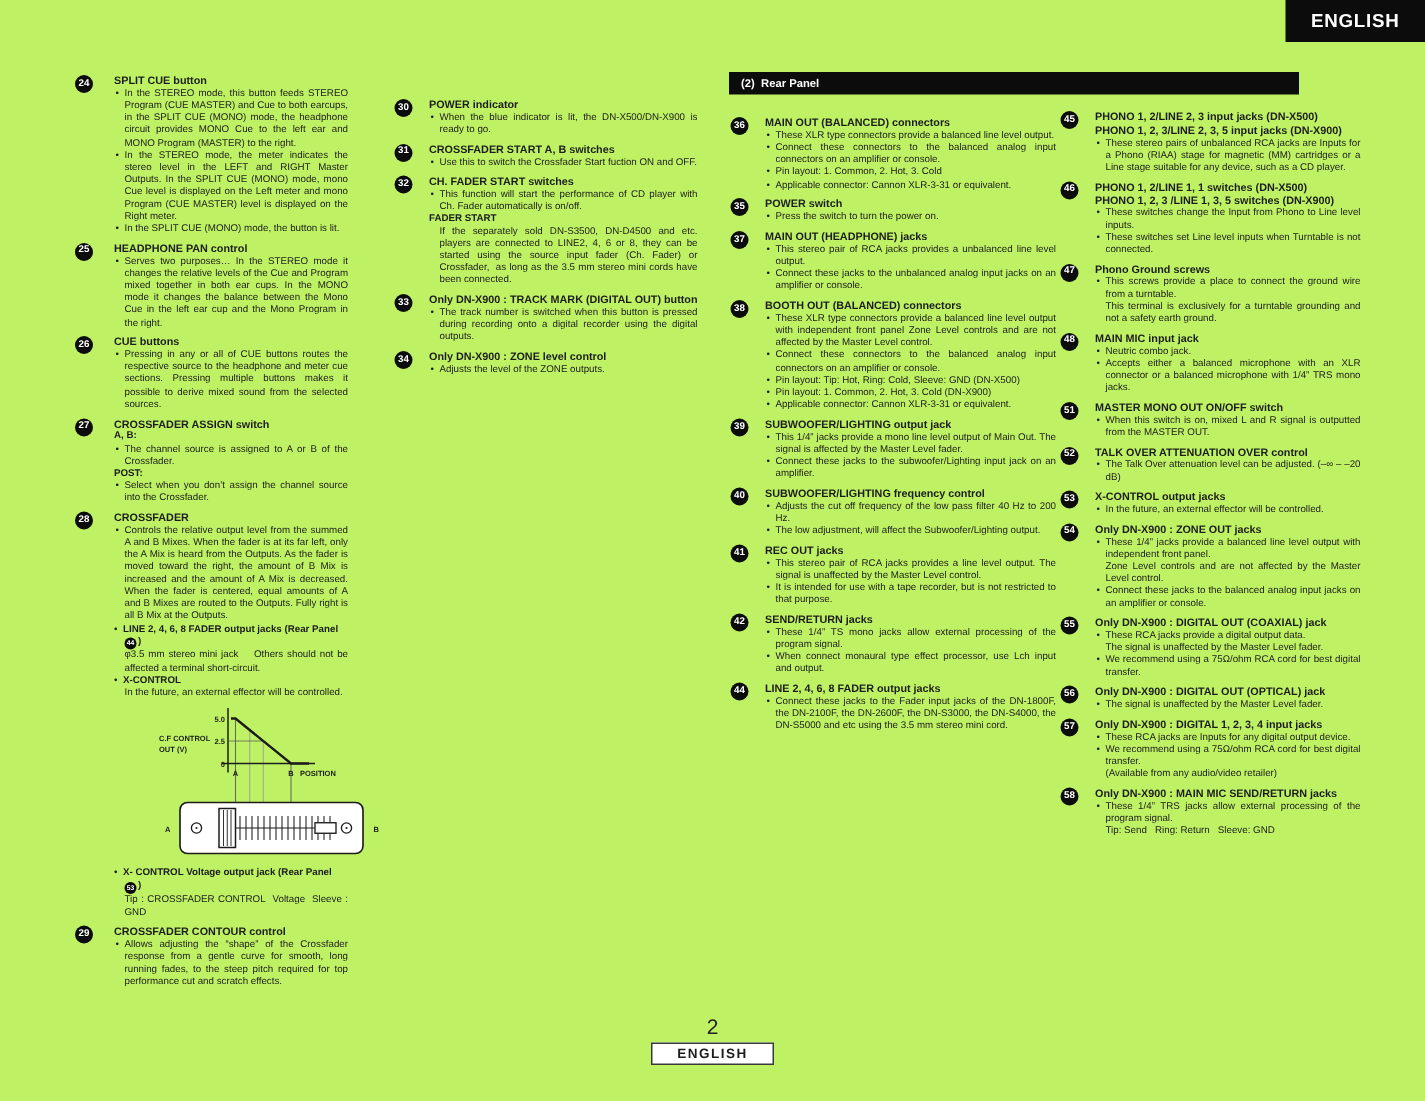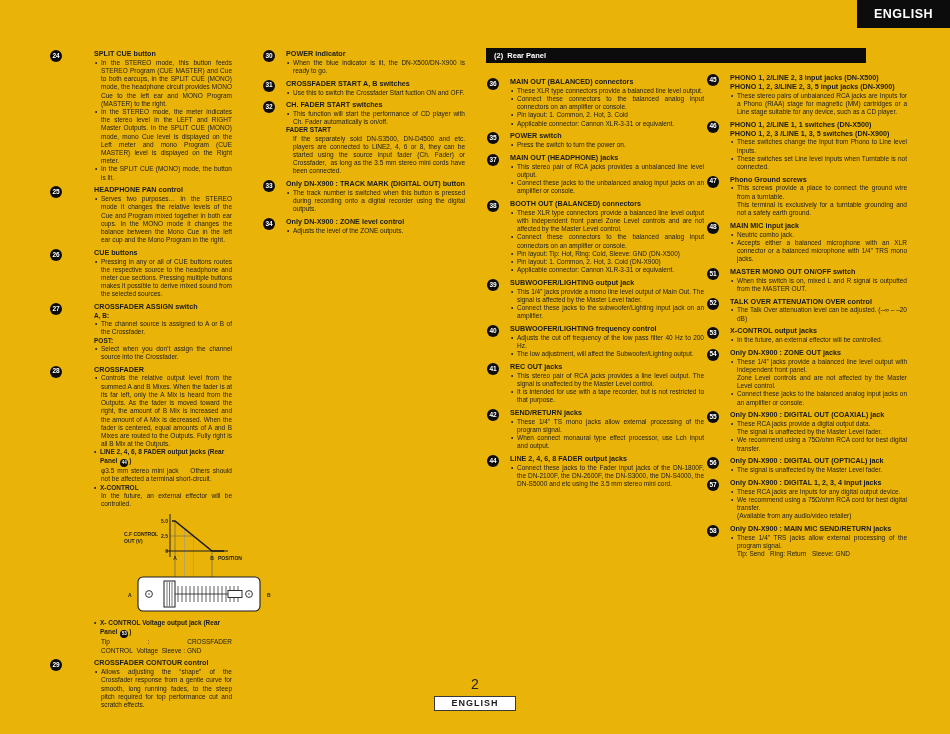--- a/index.html
+++ b/index.html
@@ -1,25 +1,25 @@
 <!DOCTYPE html>
 <html><head>
 <meta charset="utf-8">
 <style>
   *{margin:0;padding:0;box-sizing:border-box}
   html,body{background:#fff}
   body{width:950px;height:734px;position:relative;font-family:"Liberation Sans","DejaVu Sans",sans-serif;color:#1c1c1c}
-  .page{position:absolute;inset:0;background:#eab308;overflow:hidden}
+  .page{position:absolute;inset:0;background:#bef264;overflow:hidden}
   .top-tag{position:absolute;left:857px;top:0;width:93px;height:28px;background:#0c0c0c;color:#fff;display:flex;align-items:center;justify-content:center;font-weight:bold;font-size:12.5px;letter-spacing:.5px}
   .col{position:absolute;font-size:6.5px;line-height:8.2px}
   .item{display:flex;align-items:flex-start;margin-bottom:4.5px}
   .circ{flex:none;width:12px;height:12px;border-radius:50%;background:#0c0c0c;color:#fff;font-size:6.5px;font-weight:bold;display:flex;align-items:center;justify-content:center;line-height:1}
   .circ.inline{display:inline-flex;width:8px;height:8px;font-size:4.5px;vertical-align:-1.5px;margin:0 1px}
   .body{flex:1;min-width:0}
-  [data-col="0"] .body{margin-left:32px}
+  [data-col="0"] .body{margin-left:14px}
   [data-col="1"] .body,[data-col="2"] .body,[data-col="3"] .body{margin-left:11px}
   .hd{font-weight:bold;font-size:7.2px;line-height:8.8px}
   .bullet,.plain{text-align:justify}
   .bullet{position:relative;padding-left:7px}
   .bullet>.bu{position:absolute;left:1px}
   .plain{padding-left:7px}
   .subhead{font-weight:bold}
   .boldbullet{font-weight:bold;position:relative;padding-left:6px}
   .boldbullet>.bu{position:absolute;left:0}
   .section-bar{position:absolute;left:486px;top:48px;width:380px;height:15px;background:#0c0c0c;color:#fff;font-weight:bold;font-size:7.5px;display:flex;align-items:center;padding-left:8px}
@@ -144,21 +144,21 @@
         </div>
       </div>
       <div class="item">
         <span class="circ">29</span>
         <div class="body">
           <div class="hd">CROSSFADER CONTOUR control</div>
           <div class="bullet"><span class="bu">•</span><span>Allows adjusting the “shape” of the Crossfader response from a gentle curve for smooth, long running fades, to the steep pitch required for top performance cut and scratch effects.</span></div>
         </div>
       </div>
     </div>
-  <div class="col" data-col="1" style="left:263px;top:50px;width:202px">
+  <div class="col" data-col="1" style="left:263px;top:66px;width:202px">
       <div class="item">
         <span class="circ">30</span>
         <div class="body">
           <div class="hd">POWER indicator</div>
           <div class="bullet"><span class="bu">•</span><span>When the blue indicator is lit, the DN-X500/DN-X900 is ready to go.</span></div>
         </div>
       </div>
       <div class="item">
         <span class="circ">31</span>
         <div class="body">

